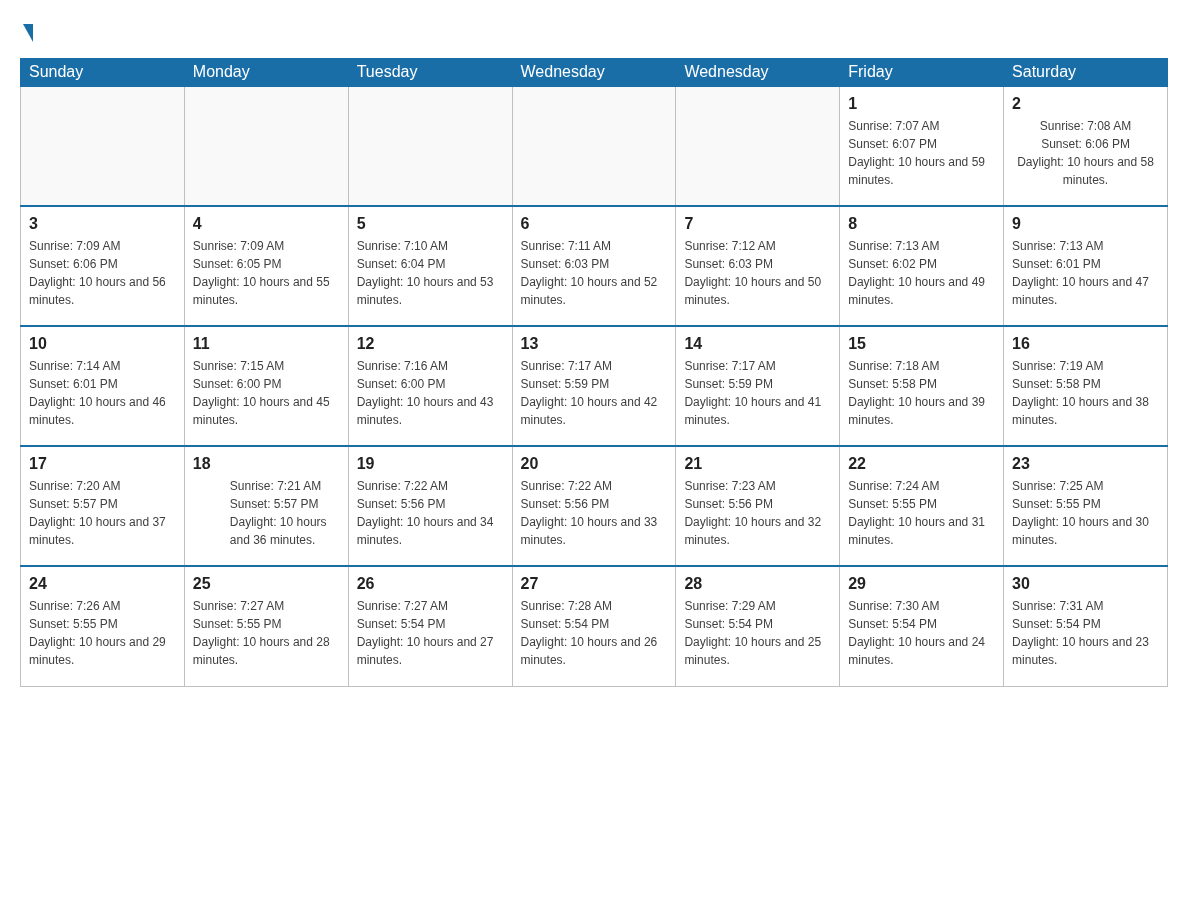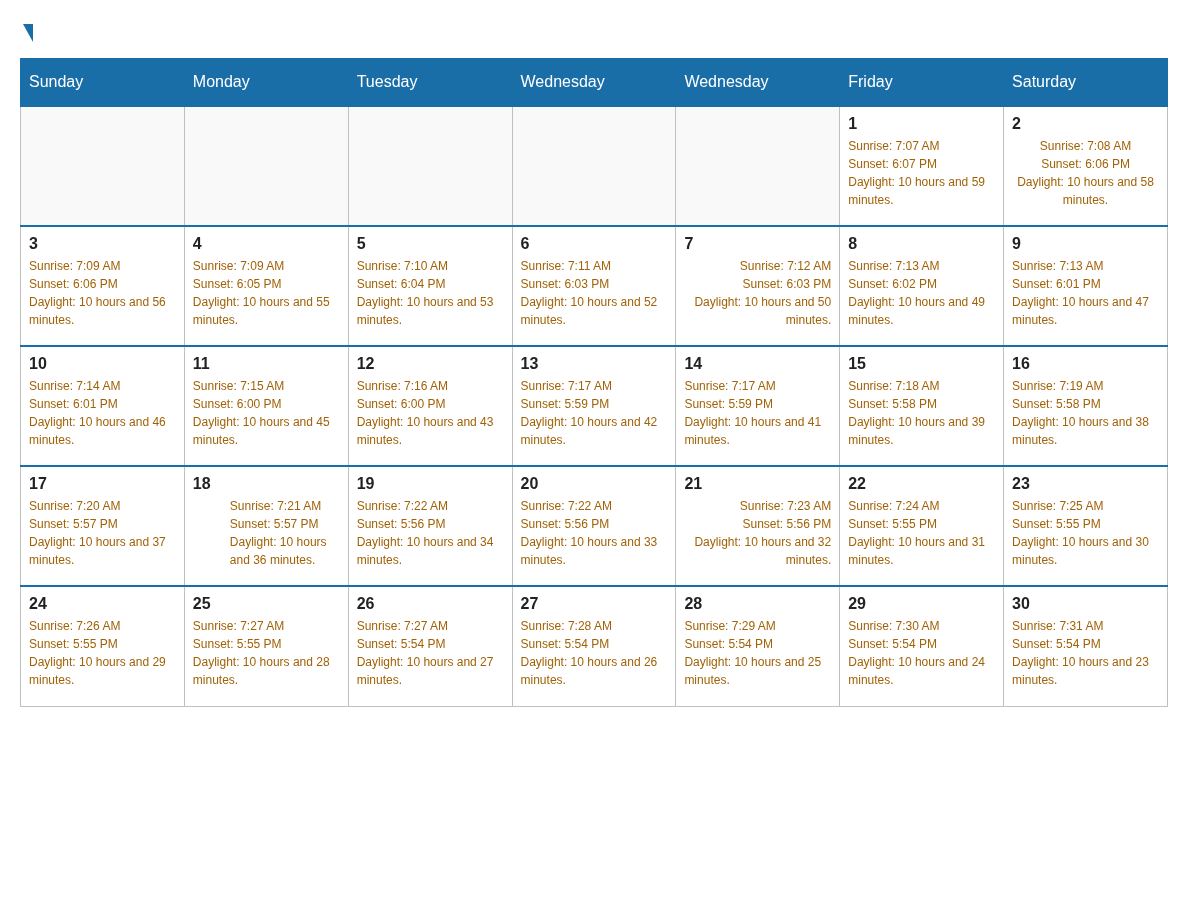--- a/index.html
+++ b/index.html
@@ -59,21 +59,21 @@
       margin-top: 4px;
     }
     .calendar {
       width: 100%;
       border-collapse: collapse;
       border: 1px solid #b0b0b0;
     }
     .calendar th {
       background-color: #1a6ea8;
       color: #fff;
-      padding: 14px 8px;
+      padding: 4px 8px;
       font-size: 16px;
       font-weight: normal;
       text-align: left;
       border: 1px solid #1a6ea8;
     }
     .calendar td {
       vertical-align: top;
       padding: 8px;
       border: 1px solid #c0c0c0;
       width: 14.28%;
@@ -82,21 +82,21 @@
     }
     .day-number {
       font-size: 16px;
       font-weight: bold;
       color: #222;
       display: block;
       margin-bottom: 4px;
     }
     .day-info {
       font-size: 12px;
-      color: #a16207;
+      color: #404040;
       line-height: 1.5;
     }
     .empty-cell {
       background: #f9f9f9;
     }
     .week-row td {
       border-top: 2px solid #1a6ea8;
     }
   </style>
 </head>
@@ -168,21 +168,21 @@
 Daylight: 10 hours and 53 minutes.</div>
         </td>
         <td>
           <span class="day-number">6</span>
           <div class="day-info" style="white-space: pre-line;">Sunrise: 7:11 AM
 Sunset: 6:03 PM
 Daylight: 10 hours and 52 minutes.</div>
         </td>
         <td>
           <span class="day-number">7</span>
-          <div class="day-info" style="white-space: pre-line; text-align: right;">Sunrise: 7:12 AM
+          <div class="day-info" style="white-space: pre-line;">Sunrise: 7:12 AM
 Sunset: 6:03 PM
 Daylight: 10 hours and 50 minutes.</div>
         </td>
         <td>
           <span class="day-number">8</span>
           <div class="day-info" style="white-space: pre-line;">Sunrise: 7:13 AM
 Sunset: 6:02 PM
 Daylight: 10 hours and 49 minutes.</div>
         </td>
         <td>
@@ -256,21 +256,21 @@
 Daylight: 10 hours and 34 minutes.</div>
         </td>
         <td>
           <span class="day-number">20</span>
           <div class="day-info" style="white-space: pre-line;">Sunrise: 7:22 AM
 Sunset: 5:56 PM
 Daylight: 10 hours and 33 minutes.</div>
         </td>
         <td>
           <span class="day-number">21</span>
-          <div class="day-info" style="white-space: pre-line; text-align: right;">Sunrise: 7:23 AM
+          <div class="day-info" style="white-space: pre-line;">Sunrise: 7:23 AM
 Sunset: 5:56 PM
 Daylight: 10 hours and 32 minutes.</div>
         </td>
         <td>
           <span class="day-number">22</span>
           <div class="day-info" style="white-space: pre-line;">Sunrise: 7:24 AM
 Sunset: 5:55 PM
 Daylight: 10 hours and 31 minutes.</div>
         </td>
         <td>

